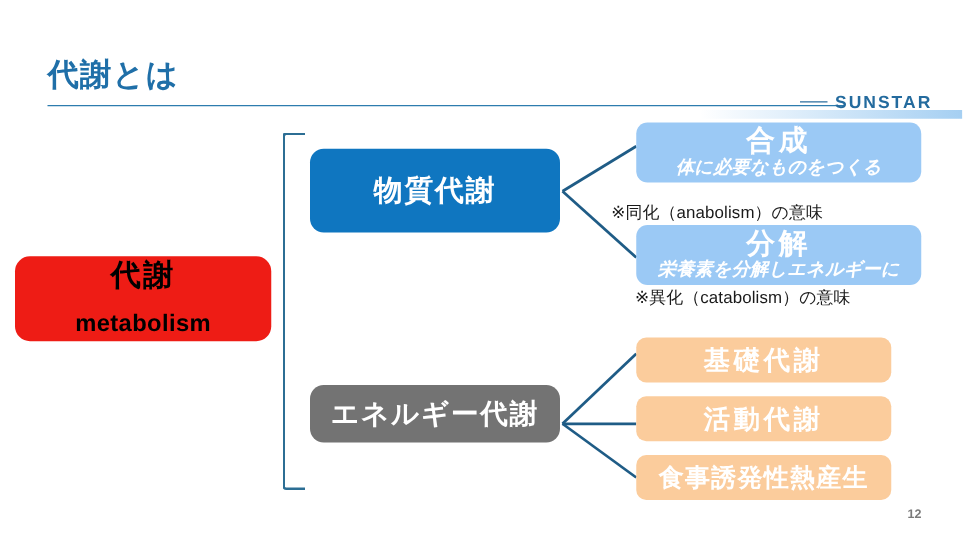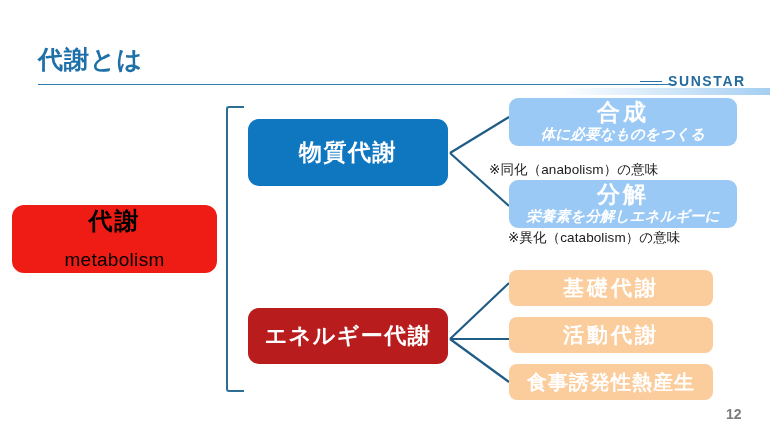--- a/index.html
+++ b/index.html
@@ -78,21 +78,21 @@
     justify-content: center;
     line-height: 1.05;
   }
   .node-root .jp {
     font-size: 24px;
     font-weight: bold;
     letter-spacing: 2px;
   }
   .node-root .en {
     font-size: 19px;
-    font-weight: normal;
+    font-weight: bold;
     margin-top: 16px;
     letter-spacing: 0.3px;
   }
 
   
   .bracket {
     position: absolute;
     left: 226px;
     top: 106px;
     width: 16px;
@@ -120,22 +120,22 @@
     left: 248px;
     top: 119px;
     width: 200px;
     height: 67px;
     background: #0F76C0;
   }
   .node-energy {
     left: 248px;
     top: 308px;
     width: 200px;
-    height: 56px;
-    background: #b91c1c;
+    height: 46px;
+    background: #737373;
     font-size: 22px;
   }
 
   
   .node-l3 {
     position: absolute;
     border-radius: 9px;
     color: #ffffff;
     white-space: nowrap;
   }
@@ -210,21 +210,21 @@
     width: 770px;
     height: 433px;
     pointer-events: none;
   }
 
   
   .page-num {
     position: absolute;
     left: 726px;
     top: 406px;
-    font-size: 14px;
+    font-size: 10px;
     font-weight: bold;
     color: #7A7A7A;
   }
 </style>
 </head>
 <body>
 
 <div class="slide">
 
   <div class="slide-title">代謝とは</div>

